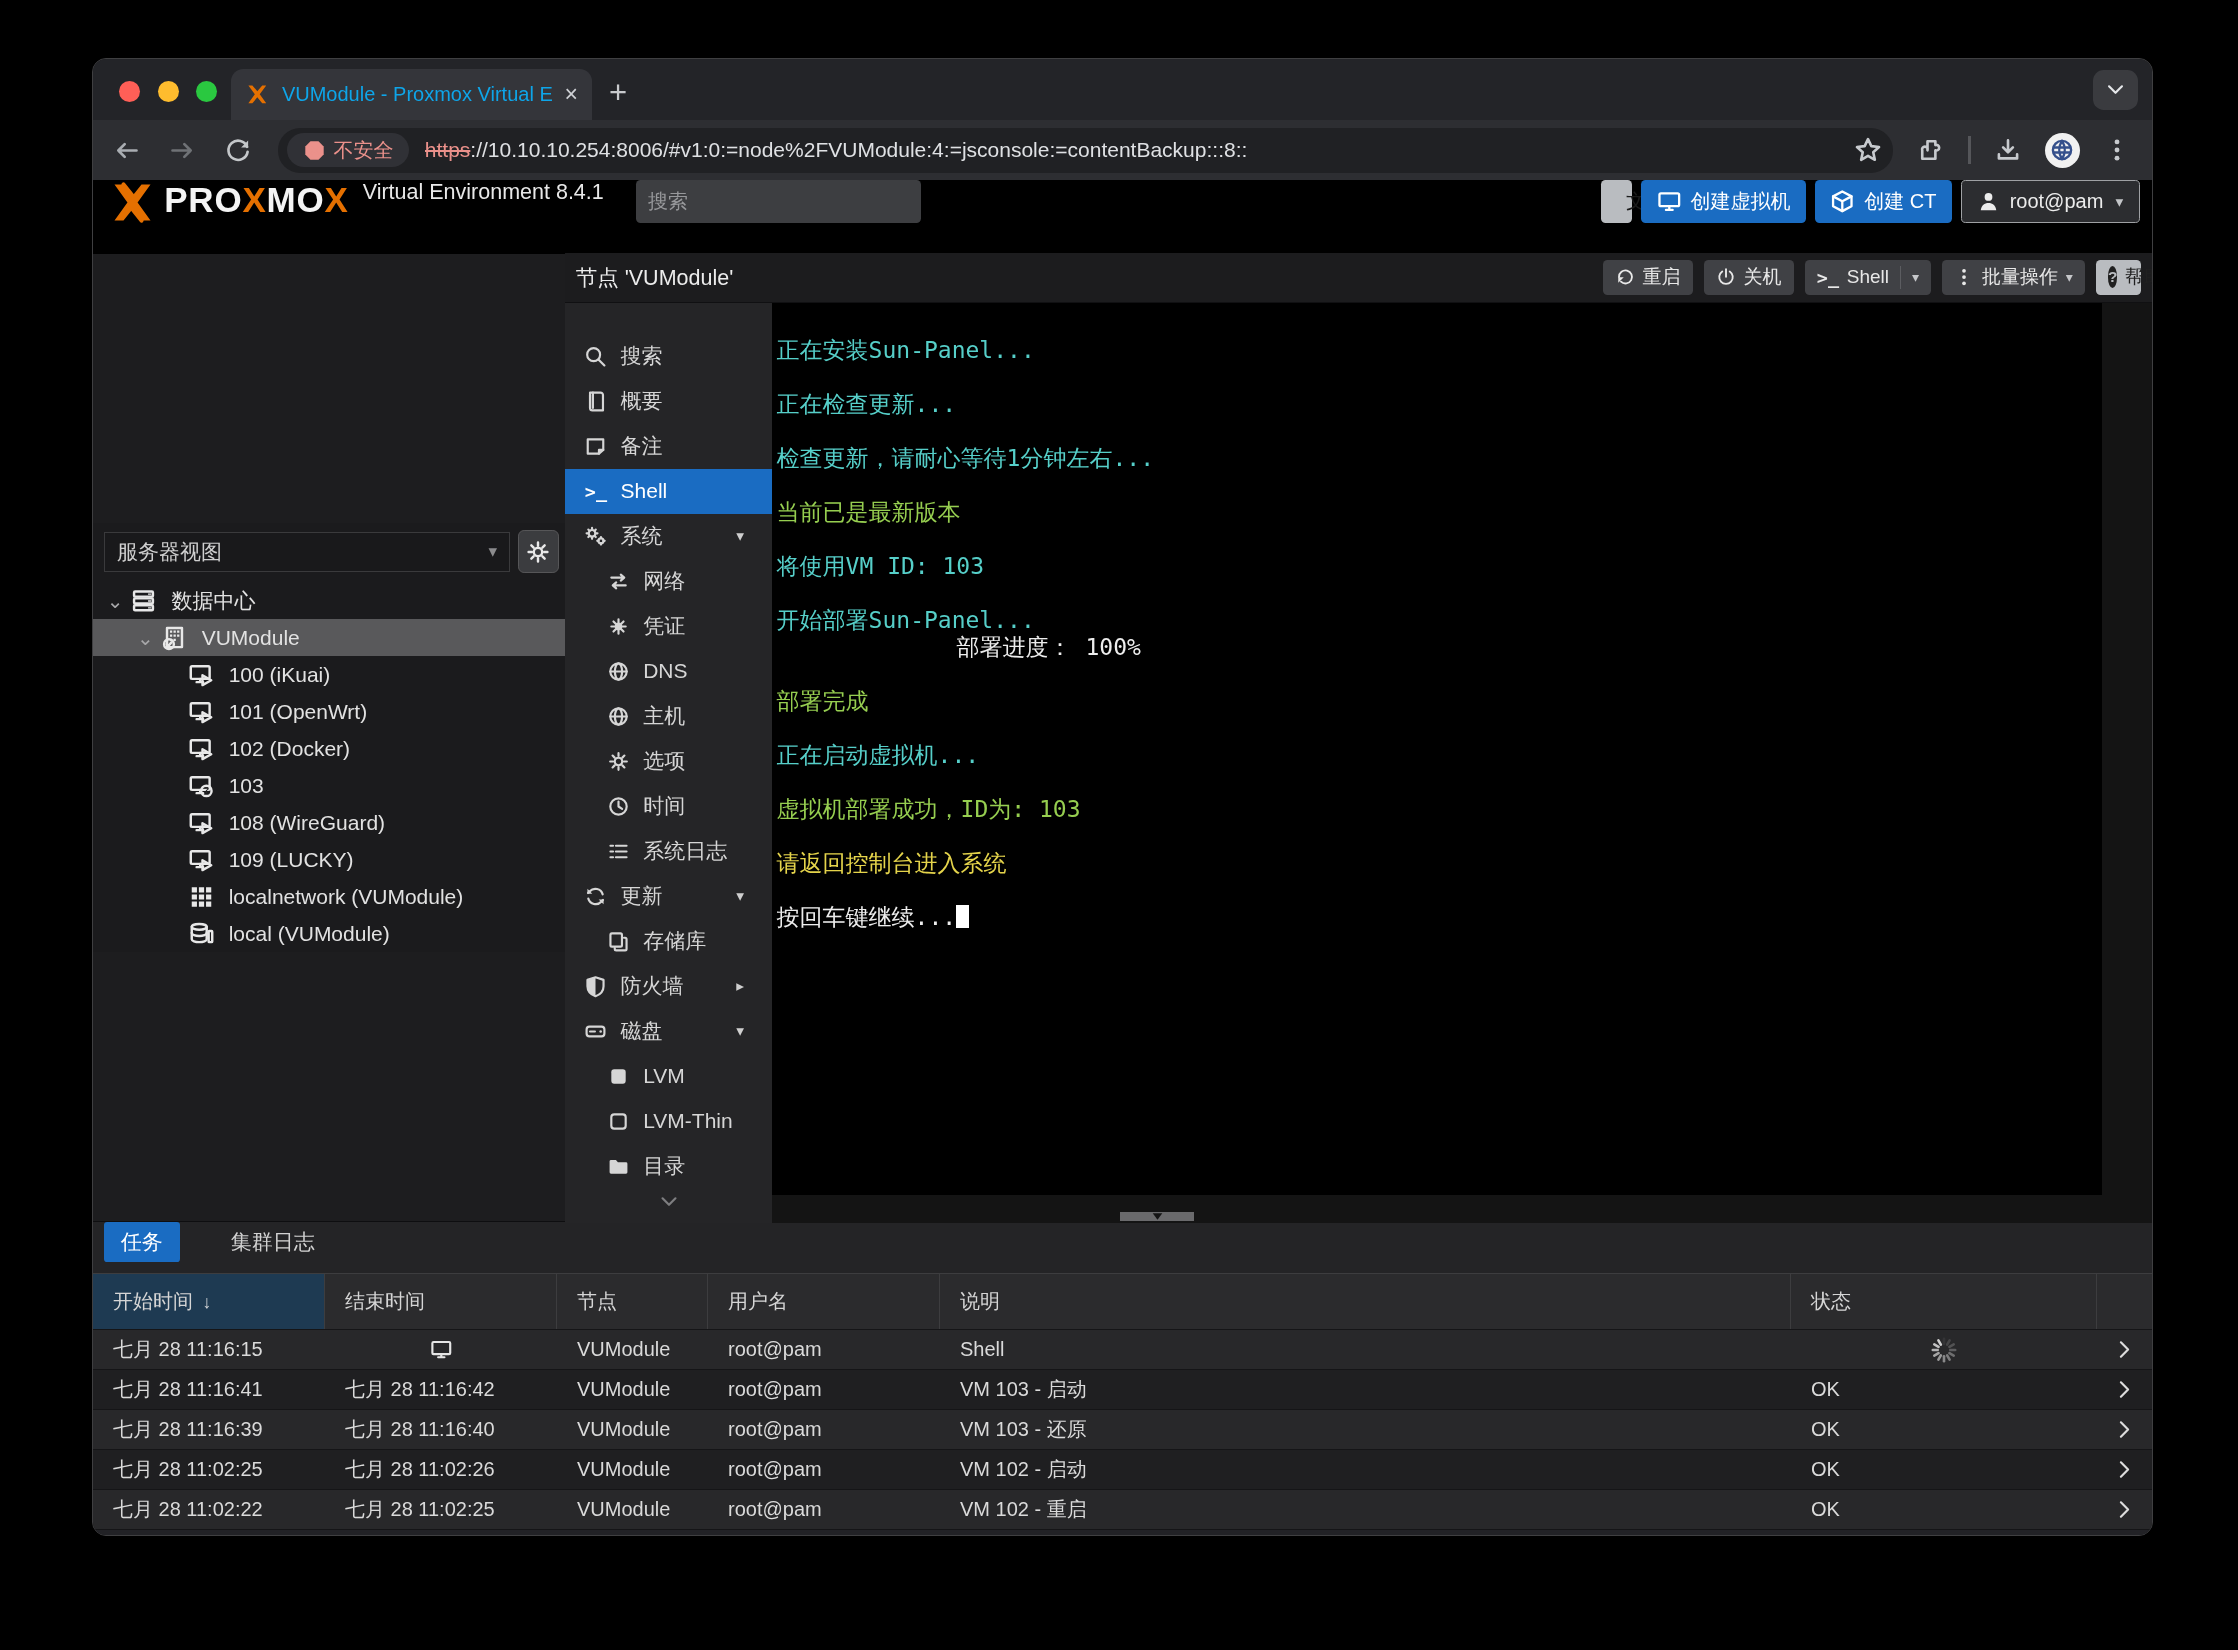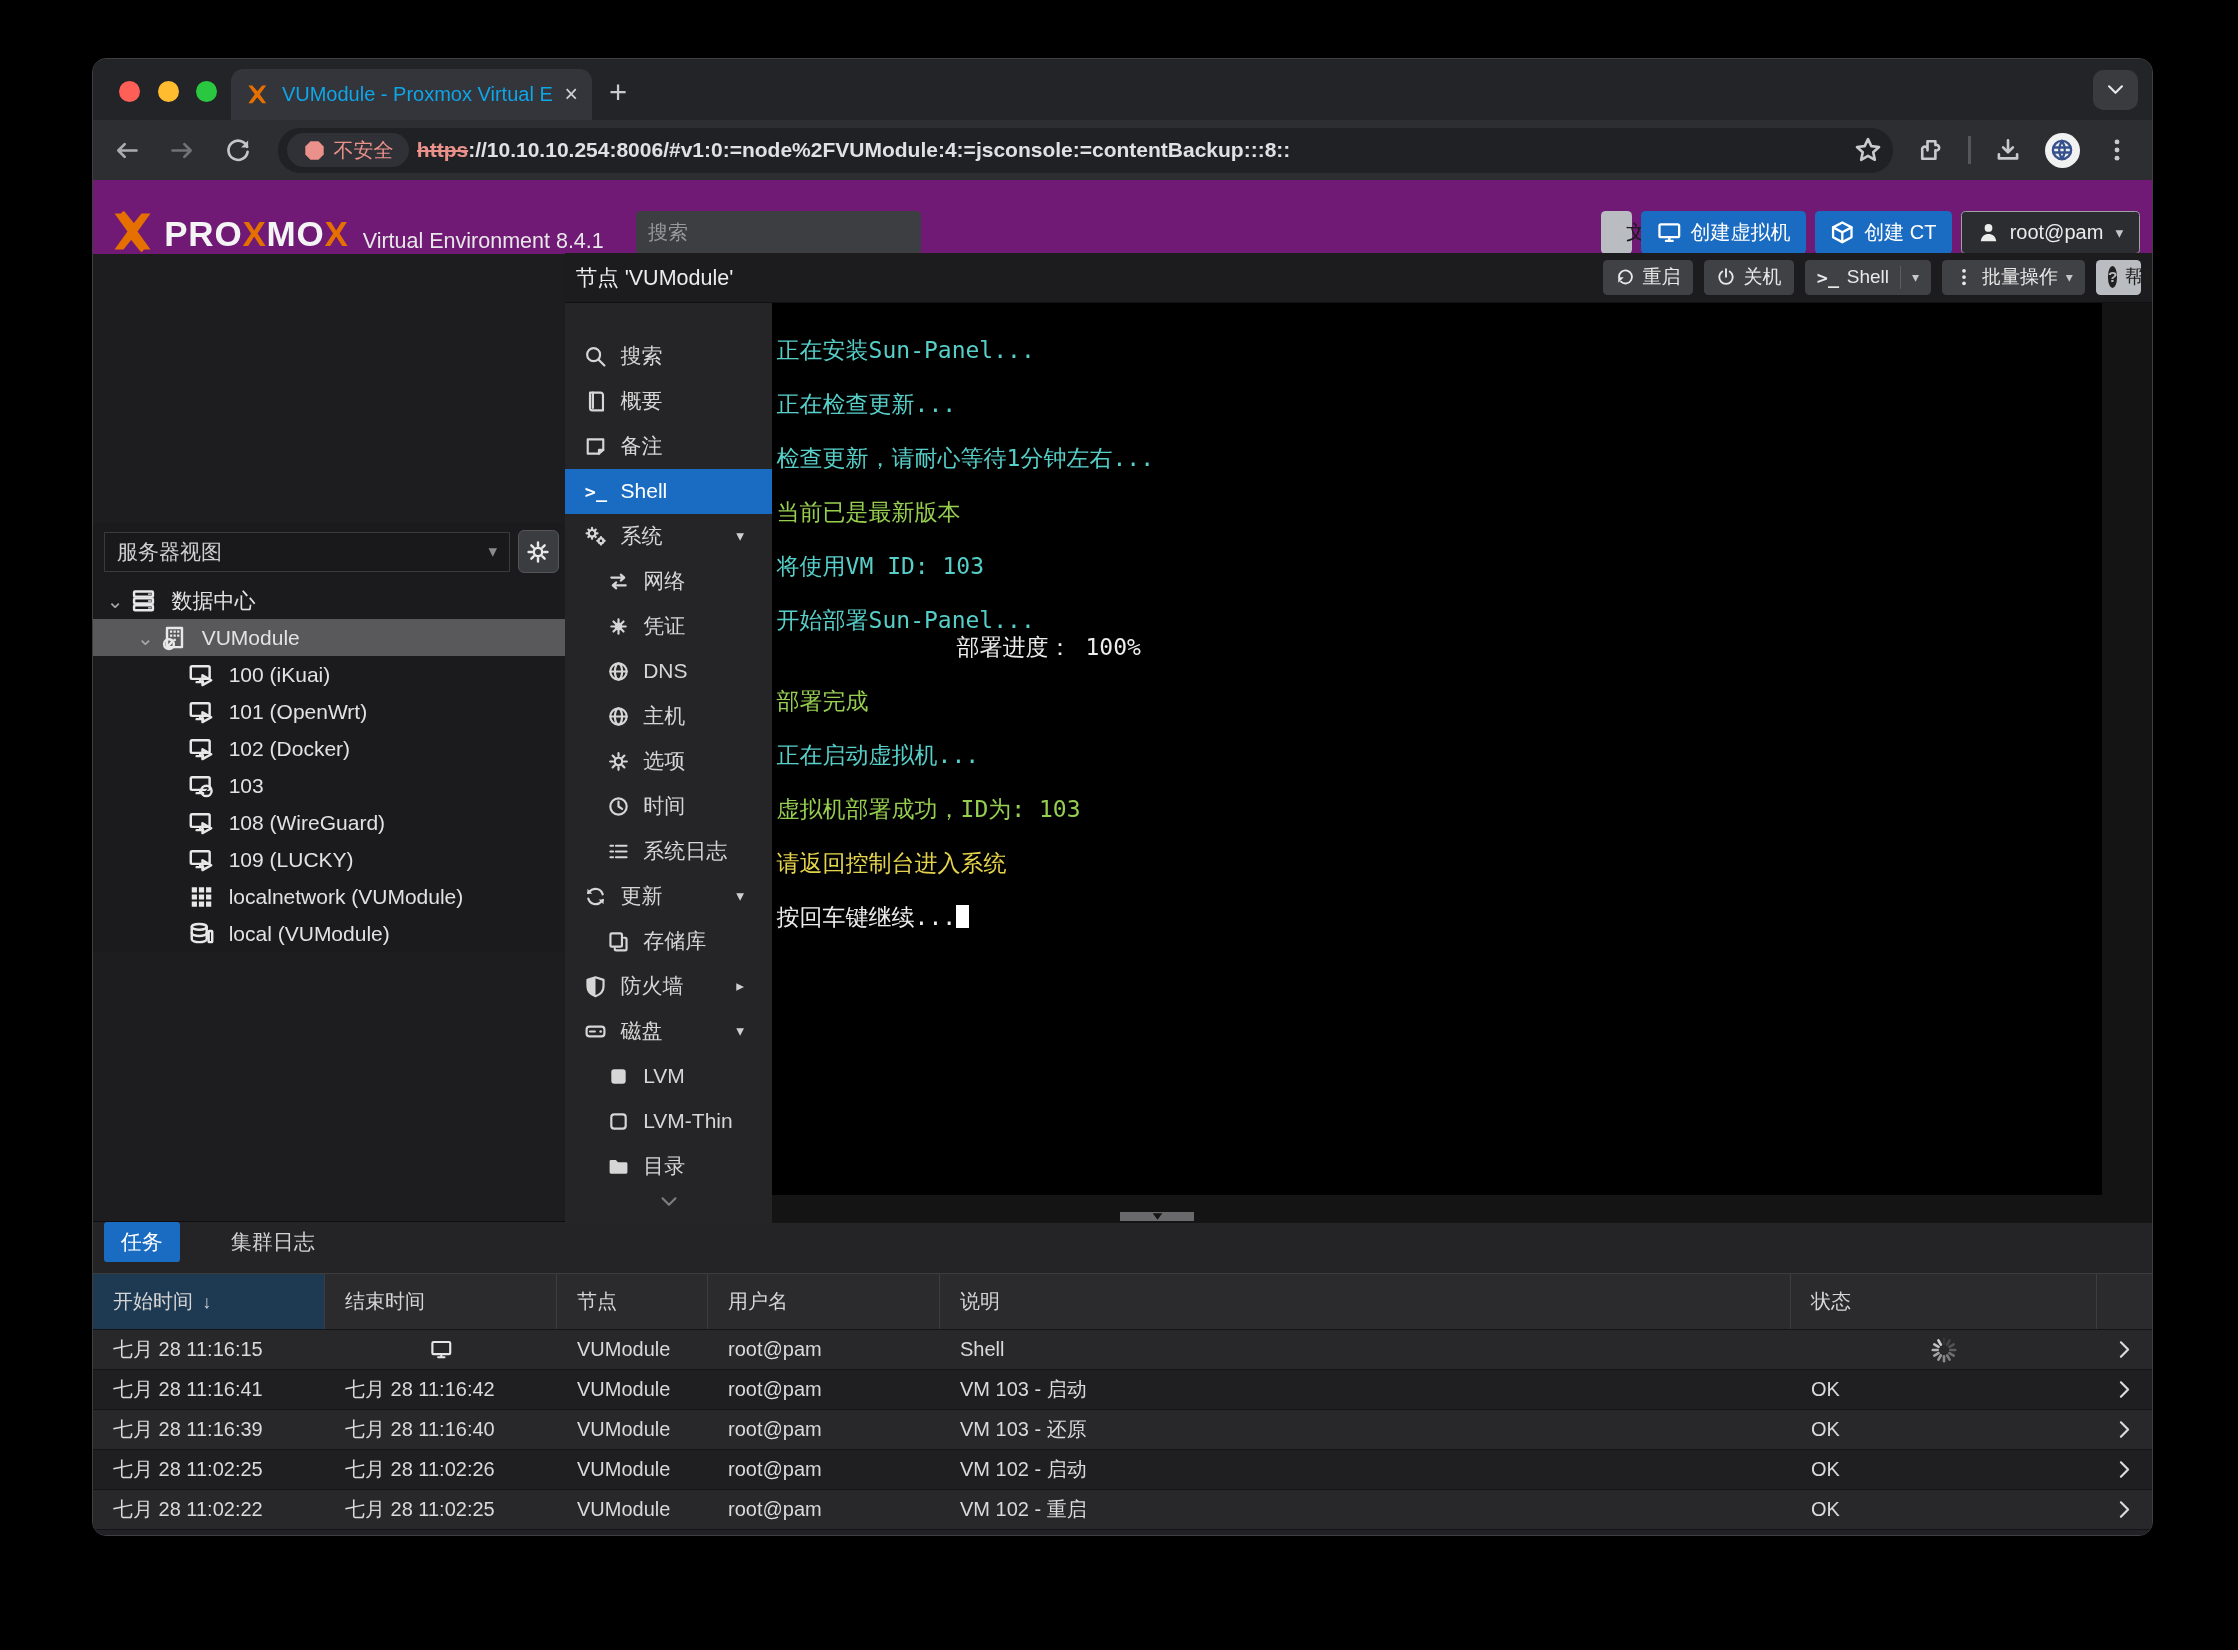--- a/index.html
+++ b/index.html
@@ -24,29 +24,29 @@
   .tabsearch{position:absolute;right:14px;top:10.7px;width:45px;height:40px;border-radius:10.7px;
              background:#3a3b3f;color:#e4e6e9;display:flex;align-items:center;justify-content:center;}
 
   
   .toolbar{height:60px;background:#2d2e32;display:flex;align-items:center;padding:0 18.4px;flex:0 0 auto;}
   .navic{width:31px;height:31px;margin-right:24.6px;display:flex;align-items:center;justify-content:center;}
   .omnibox{flex:1;height:45px;border-radius:22px;background:#202124;display:flex;align-items:center;
            padding:0 7.7px 0 9.2px;margin-right:21.5px;min-width:0;}
   .chip{height:34px;border-radius:17px;background:#303136;display:flex;align-items:center;gap:7.7px;
         padding:0 15.4px;color:#eb918b;font-size:20px;flex:0 0 auto;}
-  .url{flex:1;margin-left:8px;font-size:21px;color:#dfe1e4;white-space:nowrap;overflow:hidden;font-weight:bold;}
+  .url{flex:1;margin-left:16px;font-size:21px;color:#dfe1e4;white-space:nowrap;overflow:hidden;}
   .url s{color:#eb918b;}
   .box-ic{width:34px;height:34px;display:flex;align-items:center;justify-content:center;color:#c7cace;margin-left:20px;}
   .divider-v{width:2.3px;height:28px;background:#55565a;margin-left:20px;}
   .avatar{width:35px;height:35px;border-radius:50%;background:#f1f1f1;margin-left:20px;display:flex;
           align-items:center;justify-content:center;color:#35508c;}
 
   
-  .pve-header{height:74px;background:#701a75;display:flex;align-items:flex-end;padding:0 12.3px 0 17px;flex:0 0 auto;}
+  .pve-header{height:74px;background:#000000;display:flex;align-items:flex-start;padding:0 12.3px 0 17px;flex:0 0 auto;}
   .brand{font-size:35px;font-weight:bold;letter-spacing:0.8px;margin-left:9.2px;white-space:nowrap;}
   .brand .white{color:#f4f4f4;} .brand .orange{color:var(--orange);}
   .version{font-size:21.5px;color:#e8e8e8;margin-left:14px;white-space:nowrap;}
   .pve-search{margin-left:32px;width:261px;height:43px;background:#3d3e41;border:none;border-radius:4.6px;
               padding:0 12.3px;font-size:20px;color:#ddd;font-family:inherit;}
   .pve-search::placeholder{color:#97989b;}
   .hdr-spacer{flex:1;}
   .hbtn{height:43px;border-radius:4.6px;display:flex;align-items:center;gap:9.2px;padding:0 15.4px;
         font-size:20px;margin-left:9.2px;white-space:nowrap;}
   .hbtn.blue{background:var(--accent);color:#fff;}

